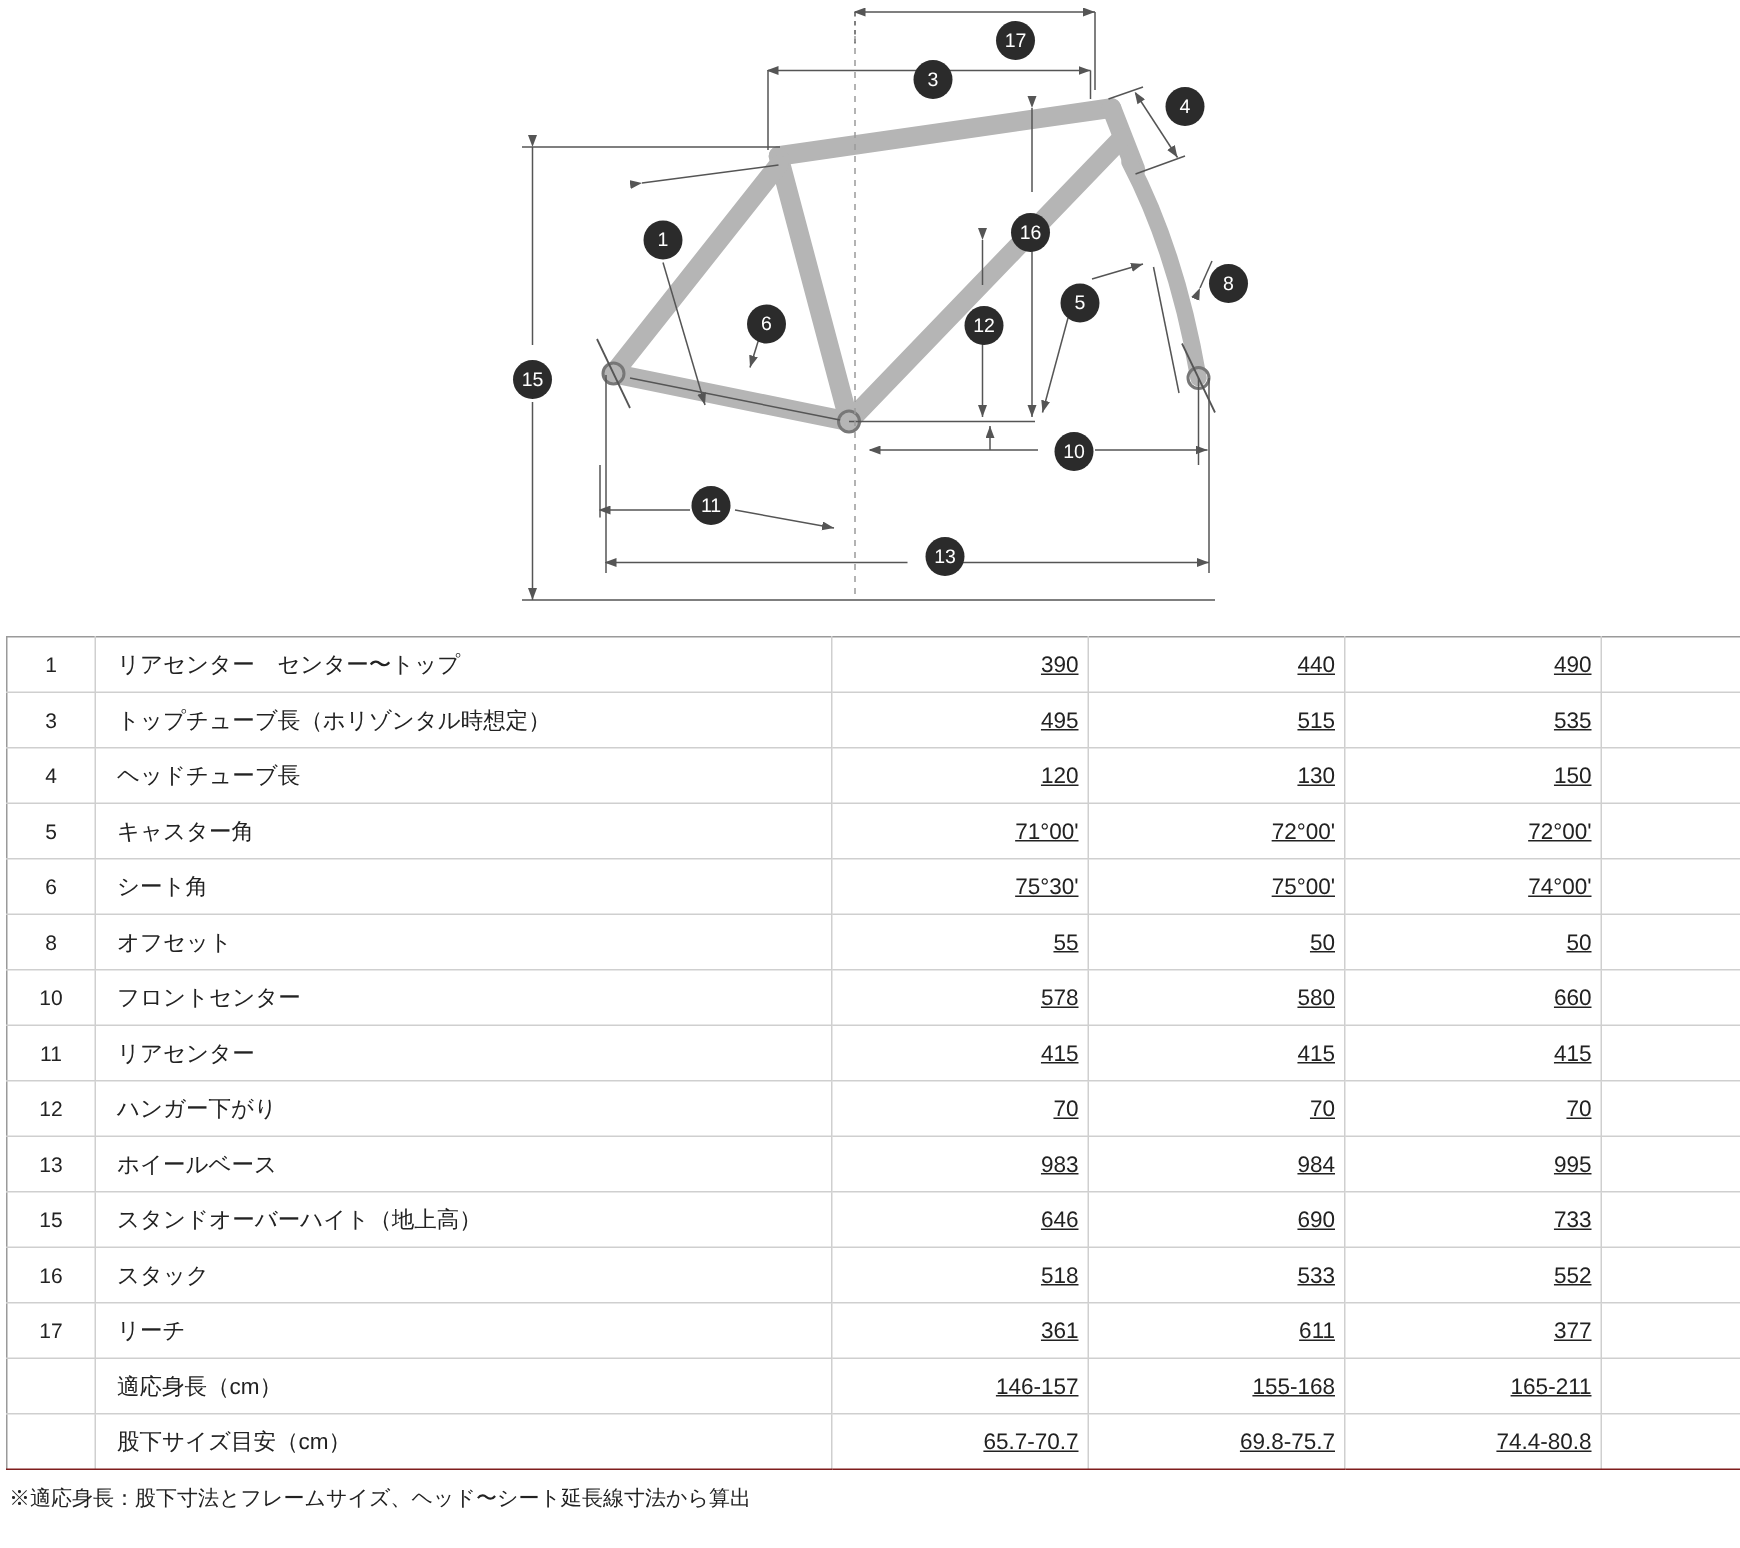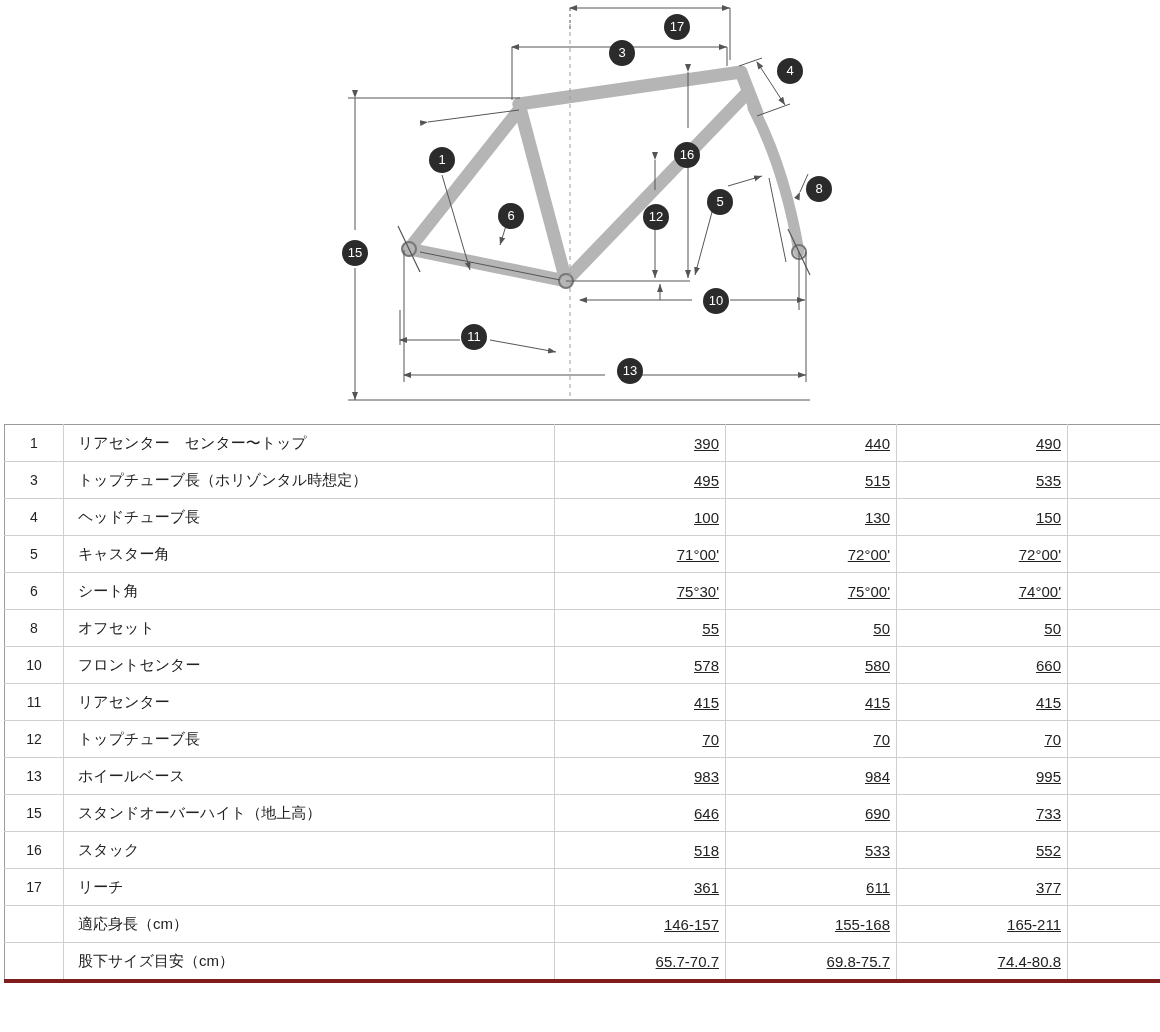--- a/index.html
+++ b/index.html
@@ -70,21 +70,21 @@
   }
   #spec-table tr td.col-val {
     width: 158px;
     text-align: right;
     text-decoration: underline;
   }
   #spec-table tr:first-child td {
     border-top: 1px solid #9a9a9a;
   }
   #spec-table tr:last-child td {
-    border-bottom: 4px solid #7f1d1d;
+    border-bottom: 1px solid #7f1d1d;
   }
   #spec-table td:first-child {
     border-left: 1px solid #9a9a9a;
   }
   #spec-table td:last-child {
     border-right: 1px solid #9a9a9a;
   }
   #footnote {
     font-size: 14px;
     color: #222222;
@@ -221,21 +221,21 @@
           <td class="col-num">3</td>
           <td class="col-label">トップチューブ長（ホリゾンタル時想定）</td>
           <td class="col-val">495</td>
           <td class="col-val">515</td>
           <td class="col-val">535</td>
           <td class="col-val">555</td>
         </tr>
         <tr>
           <td class="col-num">4</td>
           <td class="col-label">ヘッドチューブ長</td>
-          <td class="col-val">100</td>
+          <td class="col-val">120</td>
           <td class="col-val">130</td>
           <td class="col-val">150</td>
           <td class="col-val">170</td>
         </tr>
         <tr>
           <td class="col-num">5</td>
           <td class="col-label">キャスター角</td>
           <td class="col-val">71°00'</td>
           <td class="col-val">72°00'</td>
           <td class="col-val">72°00'</td>
@@ -268,21 +268,21 @@
         <tr>
           <td class="col-num">11</td>
           <td class="col-label">リアセンター</td>
           <td class="col-val">415</td>
           <td class="col-val">415</td>
           <td class="col-val">415</td>
           <td class="col-val">415</td>
         </tr>
         <tr>
           <td class="col-num">12</td>
-          <td class="col-label">トップチューブ長</td>
+          <td class="col-label">ハンガー下がり</td>
           <td class="col-val">70</td>
           <td class="col-val">70</td>
           <td class="col-val">70</td>
           <td class="col-val">70</td>
         </tr>
         <tr>
           <td class="col-num">13</td>
           <td class="col-label">ホイールベース</td>
           <td class="col-val">983</td>
           <td class="col-val">984</td>
@@ -325,13 +325,14 @@
           <td class="col-num"></td>
           <td class="col-label">股下サイズ目安（cm）</td>
           <td class="col-val">65.7-70.7</td>
           <td class="col-val">69.8-75.7</td>
           <td class="col-val">74.4-80.8</td>
           <td class="col-val">79.4-85.8</td>
         </tr>
       </tbody>
   </table>
 
+  <div id="footnote">※適応身長：股下寸法とフレームサイズ、ヘッド〜シート延長線寸法から算出</div>
 </div>
 
 </body></html>

